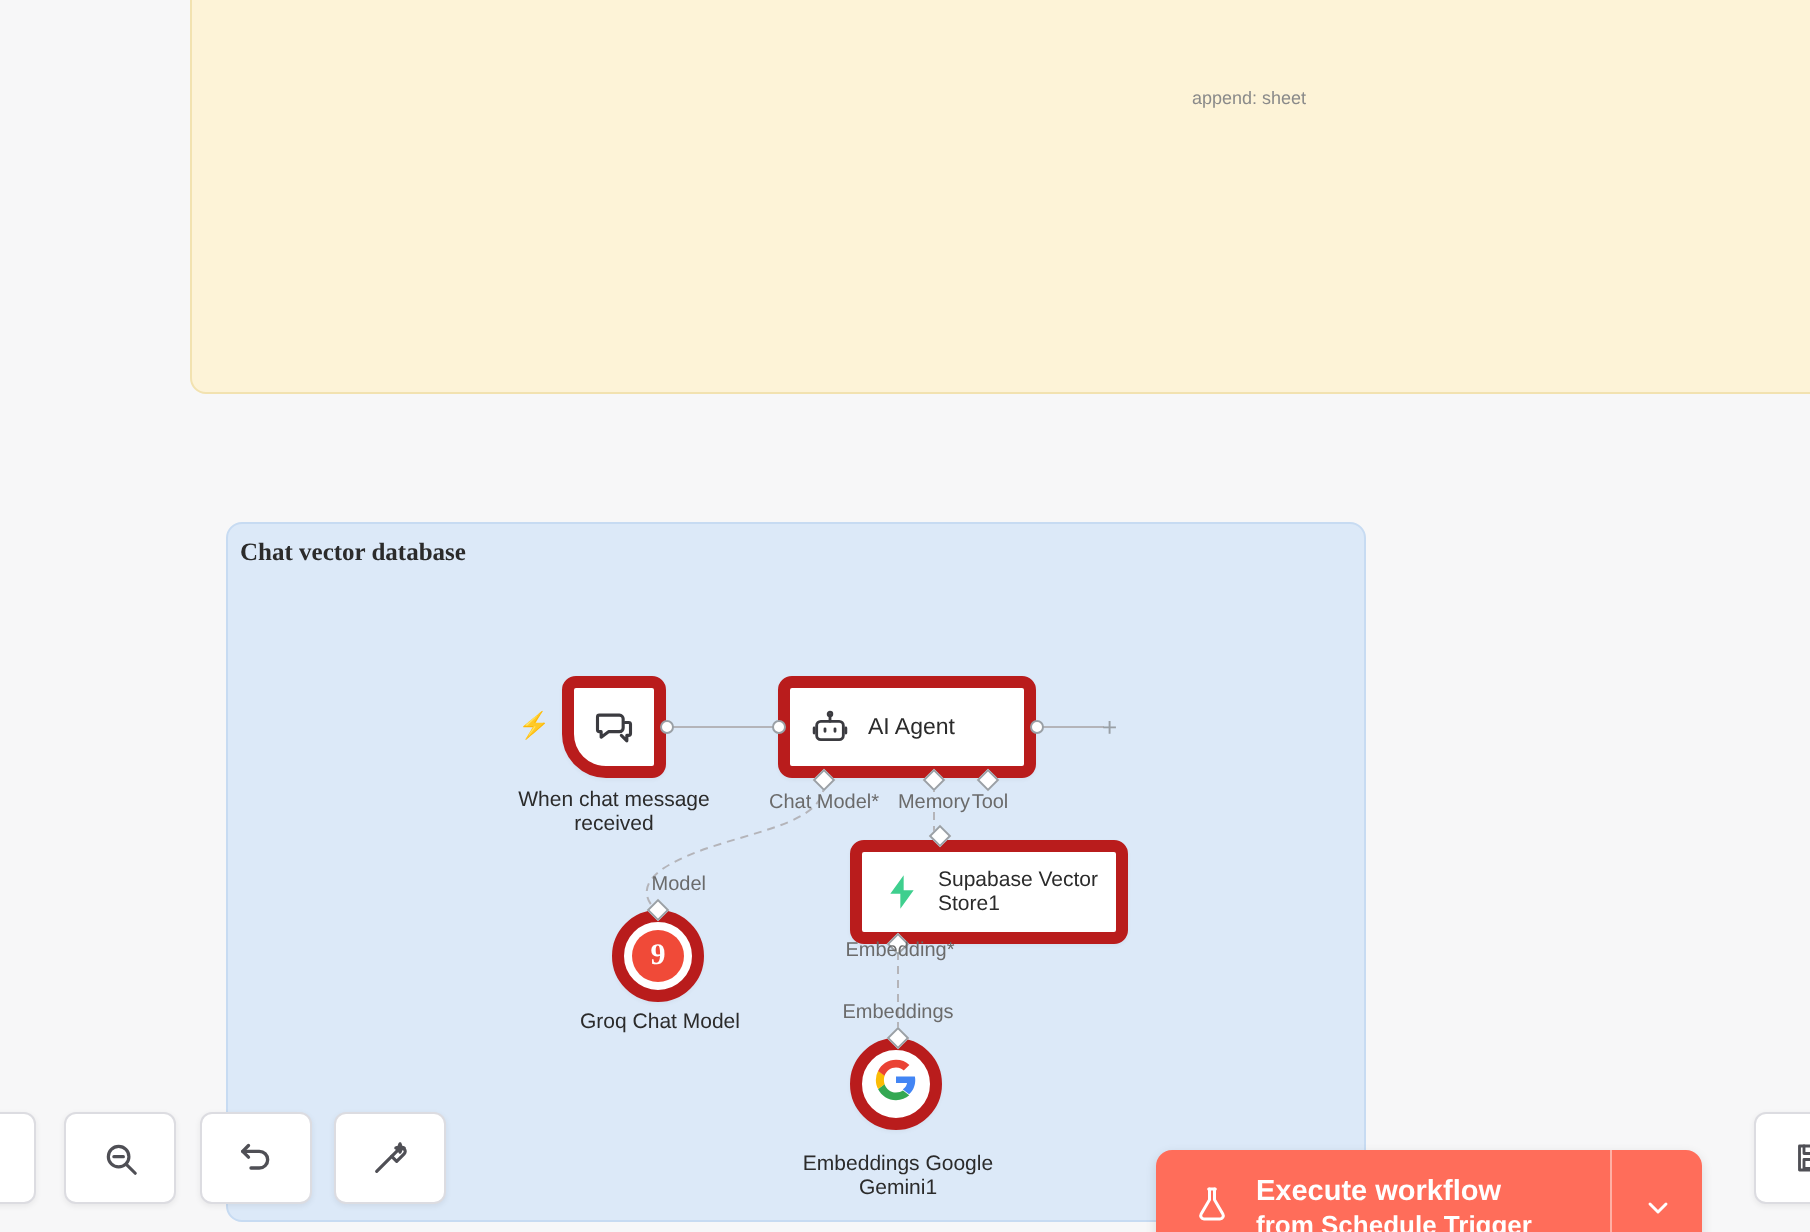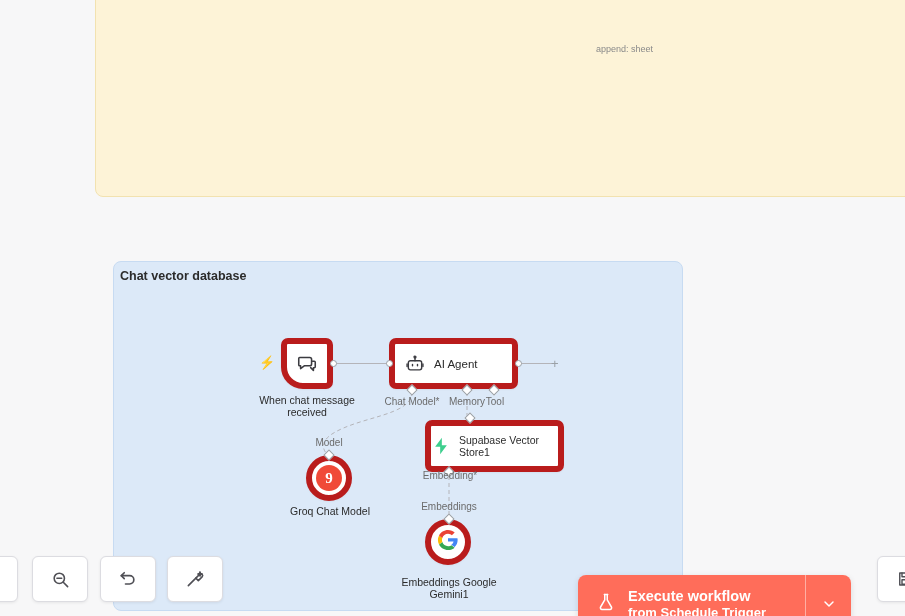--- a/index.html
+++ b/index.html
@@ -44,20 +44,21 @@
     background: #dce9f8;
     border: 1px solid #c7dbf2;
     border-radius: 8px;
   }
   .group-title {
     position: absolute;
     left: 120px; top: 269px;
     font-size: 12.5px;
     font-weight: bold;
     color: #2b2b2b;
+    font-family: Liberation Serif, serif;
   }
 
   
   .node {
     position: absolute;
     background: #ffffff;
     border: 6px solid #b91c1c;
     border-radius: 7px;
     display: flex;
     align-items: center;
@@ -99,20 +100,21 @@
   }
   #node-ai-agent .nname {
     font-size: 11.5px;
     color: #2b2b2b;
   }
 
   
   #node-supabase {
     left: 425px; top: 420px;
     width: 139px; height: 52px;
+    padding-left: 10px;
     gap: 8px;
   }
   #node-supabase .nname {
     font-size: 10.5px;
     color: #2b2b2b;
     line-height: 12px;
   }
 
   
   #node-groq {
@@ -311,21 +313,21 @@
   <div class="port" style="left:386px; top:360px;"></div>
   <div class="port" style="left:515px; top:360px;"></div>
   <div class="plus-btn" style="left:551px; top:357px;">+</div>
 
   <div class="diamond" style="left:408px; top:386px;"></div>
   <div class="diamond" style="left:463px; top:386px;"></div>
   <div class="diamond" style="left:490px; top:386px;"></div>
   <div class="conn-label" style="left:382px; top:398px; width:60px;">Chat Model*</div>
   <div class="conn-label" style="left:442px; top:398px; width:50px;">Memory</div>
   <div class="conn-label" style="left:479px; top:398px; width:32px;">Tool</div>
-  <div class="conn-label" style="left:305px; top:439px; width:48px;">Model</div>
+  <div class="conn-label" style="left:305px; top:439px; width:48px;text-align:right;">Model</div>
 
   <div class="node" id="node-supabase">
     <span class="icon-supabase">
       <svg width="20" height="20" viewBox="0 0 24 24" fill="none">
         <path d="M13 2 L5 13 h6 v9 l8-11 h-6 z" fill="#3ecf8e"></path>
       </svg>
     </span>
     <span class="nname">Supabase Vector
 Store1</span>
   </div>

